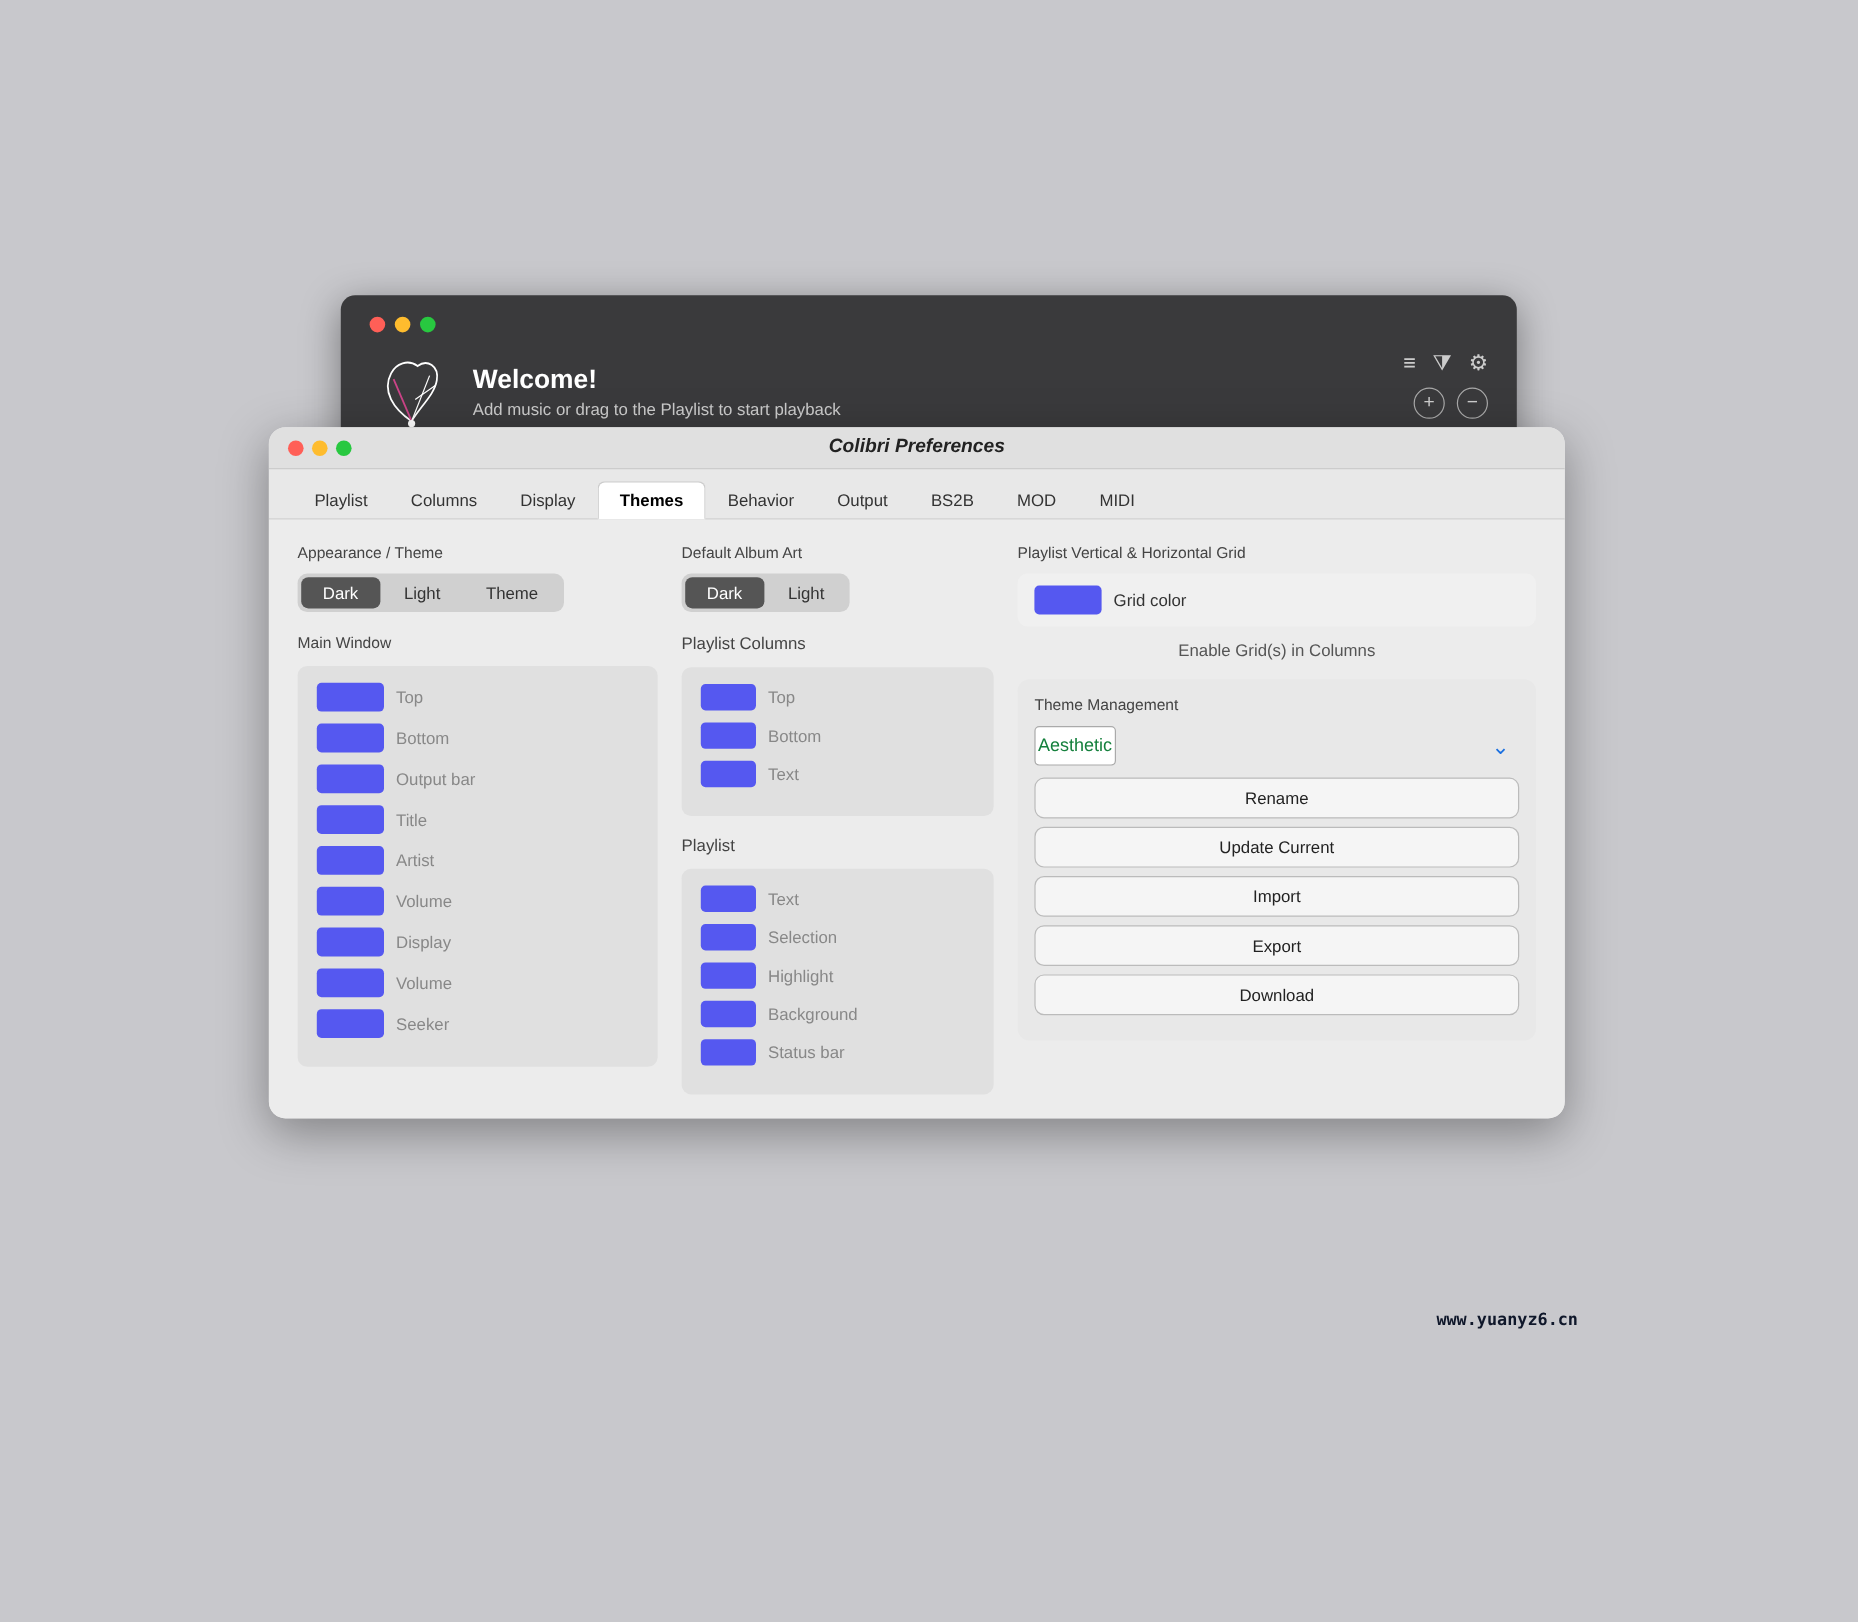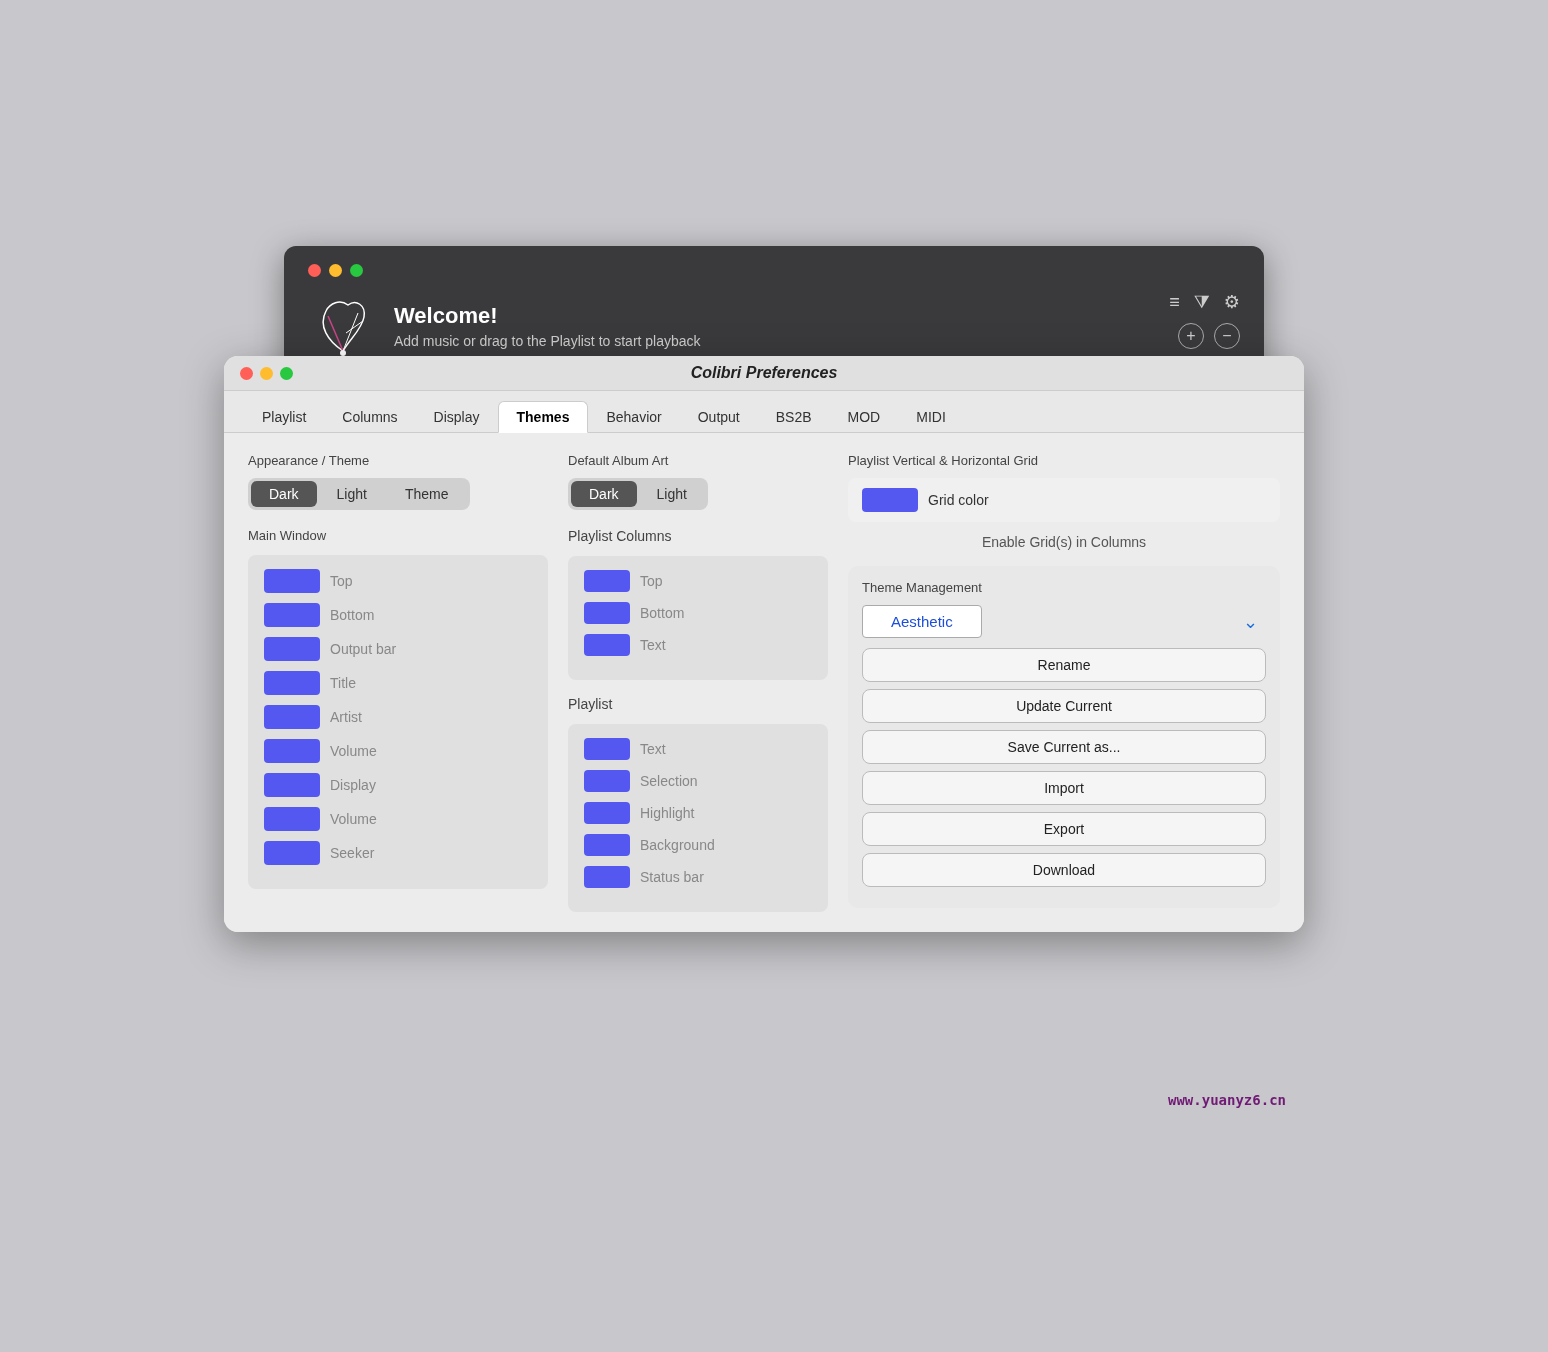--- a/index.html
+++ b/index.html
@@ -316,23 +316,23 @@
       display: flex;
       align-items: center;
       gap: 0;
       margin-bottom: 10px;
     }
     .theme-dropdown {
       flex: 1;
       background: #fff;
       border: 1.5px solid #aaa;
       border-radius: 4px;
-      padding: 7px 28px;
+      padding: 7px 2px;
       font-size: 15px;
-      color: #1d4ed8;
+      color: #15803d;
       appearance: none;
       -webkit-appearance: none;
       cursor: pointer;
     }
     .theme-dropdown-wrap {
       position: relative;
       flex: 1;
     }
     .theme-dropdown-arrow {
       position: absolute;
@@ -556,25 +556,24 @@
                 <option>Light</option>
                 <option>Classic</option>
                 <option>Minimal</option>
               </select>
               <span class="theme-dropdown-arrow">⌄</span>
             </div>
           </div>
 
           <button class="theme-btn">Rename</button>
           <button class="theme-btn">Update Current</button>
-          <button class="theme-btn">Save Current as...</button>
           <button class="theme-btn">Import</button>
           <button class="theme-btn">Export</button>
           <button class="theme-btn">Download</button>
         </div>
       </div>
 
     </div>
   </div>
 
-  <div style="position:absolute;bottom:18px;right:38px;color:#701a75;font-size:14px;font-weight:bold;font-family:monospace;z-index:10;">www.yuanyz6.cn</div>
+  <div style="position:absolute;bottom:18px;right:9px;color:#0f172a;font-size:14px;font-weight:bold;font-family:monospace;z-index:10;">www.yuanyz6.cn</div>
 
 </div>
 
 </body></html>

